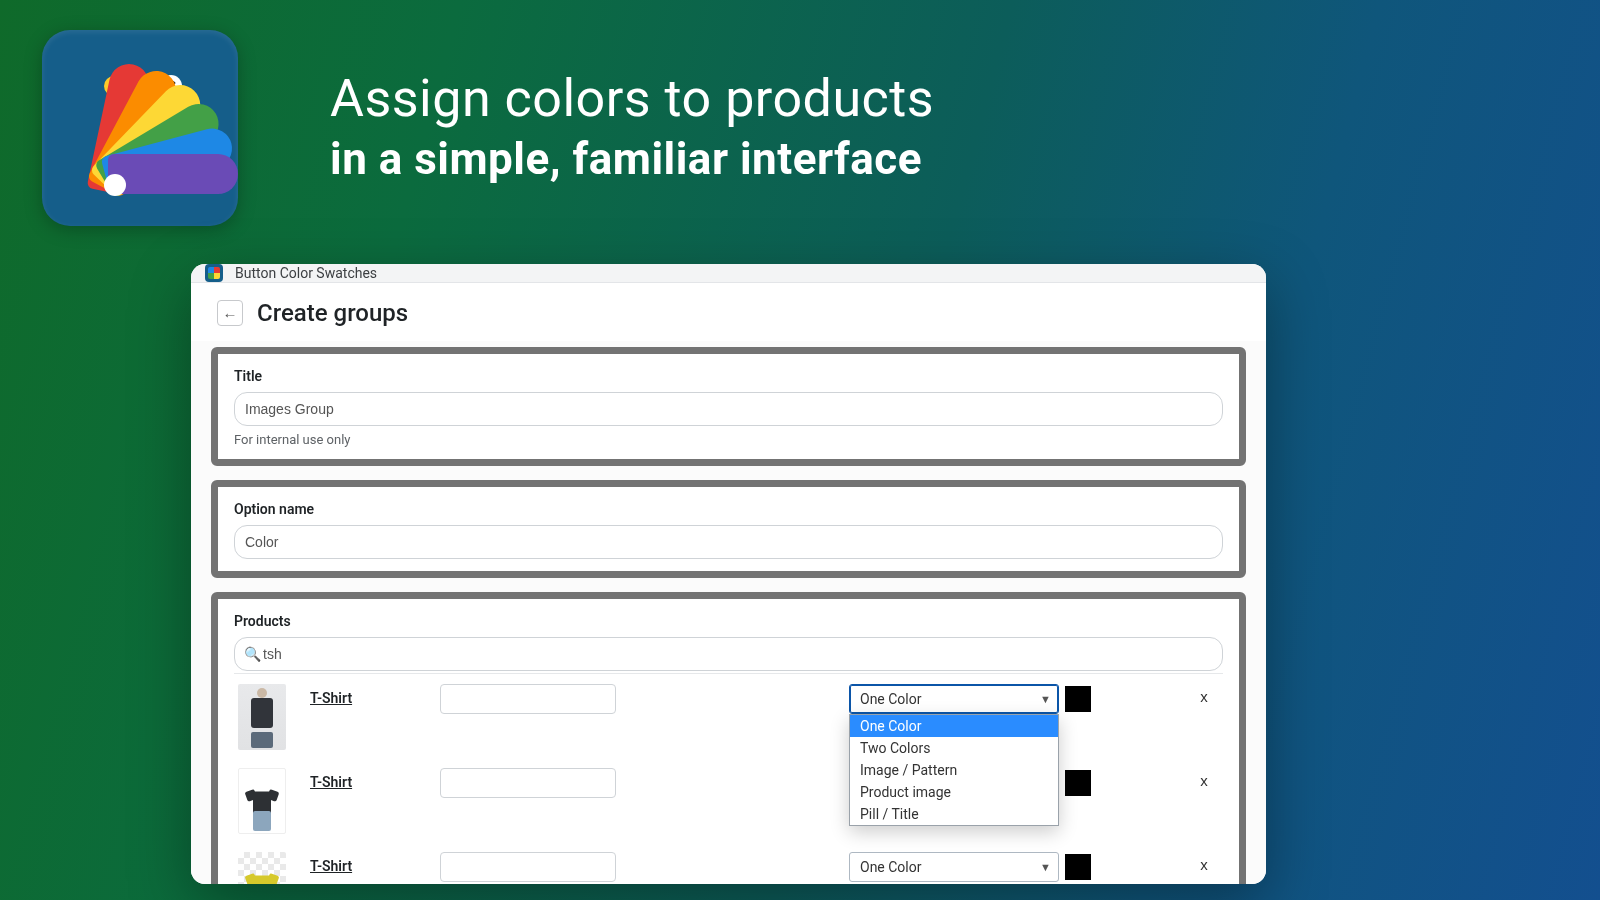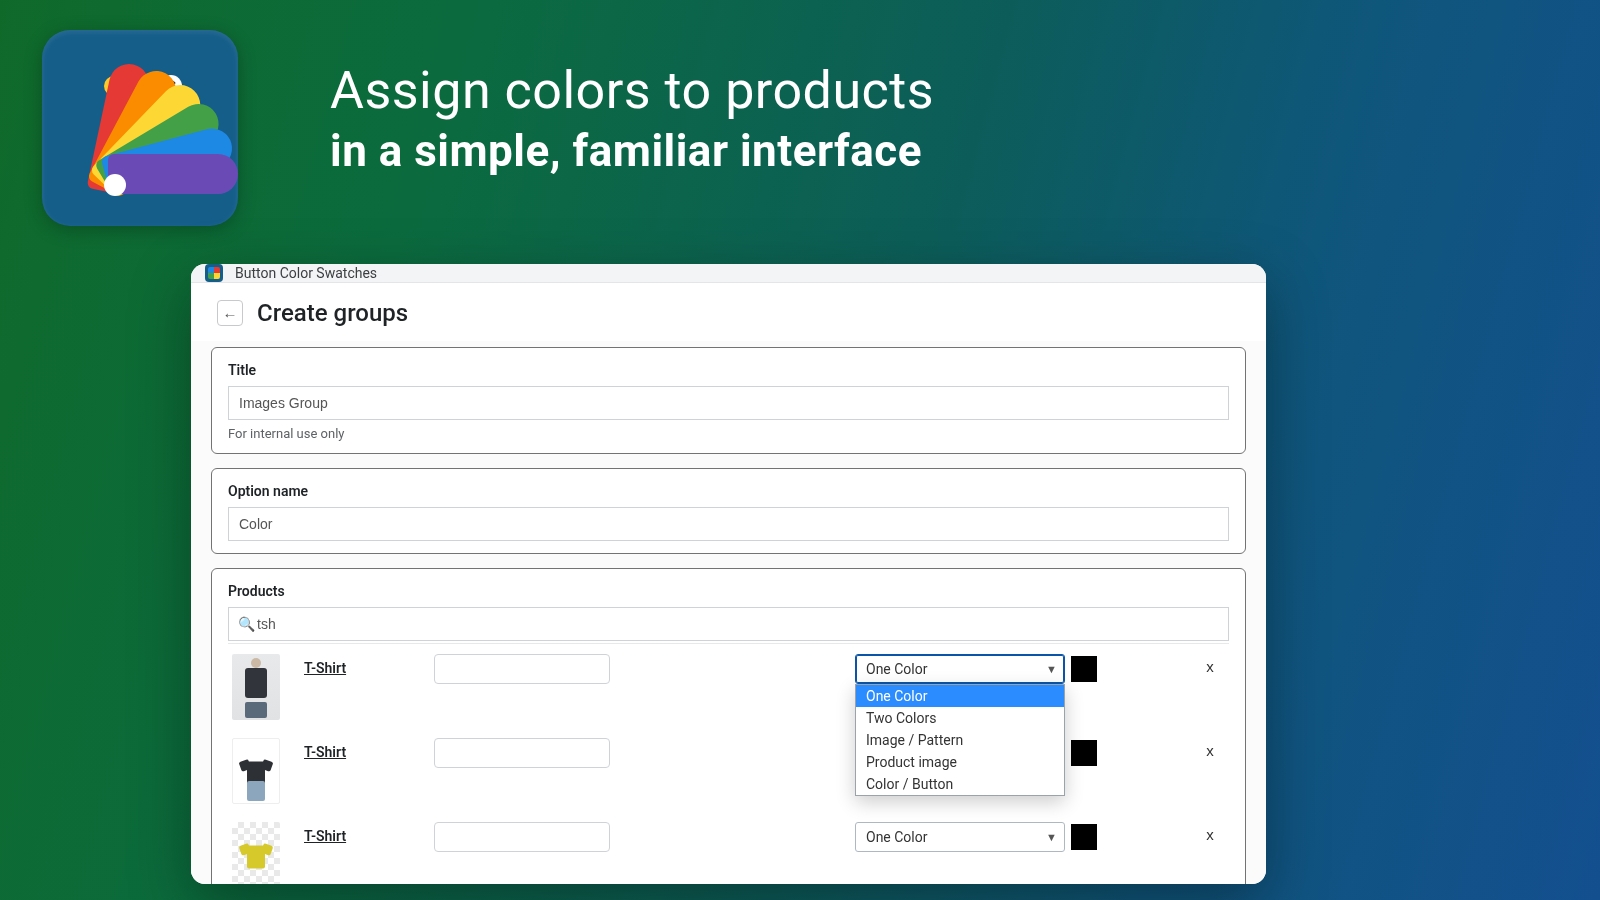--- a/index.html
+++ b/index.html
@@ -33,21 +33,21 @@
   .b-red    { background:#e53935; transform: rotate(-78deg); }
   .b-orange { background:#fb8c00; transform: rotate(-62deg); }
   .b-yellow { background:#fdd835; transform: rotate(-46deg); }
   .b-green  { background:#43a047; transform: rotate(-31deg); }
   .b-blue   { background:#1e88e5; transform: rotate(-15deg); }
   .b-purple { background:#6a4bb6; transform: rotate(0deg); }
   .fan-pin { position:absolute; left:62px; bottom:30px; width:22px; height:22px; background:#fff; border-radius:50%; }
 
   
   .headline {
-    position: absolute; left: 330px; top: 60px; right: 60px;
+    position: absolute; left: 330px; top: 68px; right: 60px;
     color: #fff;
   }
   .headline .l1 { font-size: 52px; font-weight: 400; letter-spacing: .5px; }
   .headline .l2 { font-size: 44px; font-weight: 700; letter-spacing: .5px; margin-top: 4px;}
 
   
   .window {
     position: absolute; left: 191px; top: 264px; width: 1075px; height: 620px;
     background: #fff; border-radius: 14px; overflow: hidden;
     box-shadow: 0 20px 60px rgba(0,0,0,.35);
@@ -76,25 +76,25 @@
   .back-btn {
     width: 26px; height: 26px; border:1px solid #c7c9cc; border-radius:4px;
     display:flex;align-items:center;justify-content:center; color:#555; font-size:15px;
     background:#fff; cursor:pointer;
   }
   .page-header h1 { font-size: 24px; font-weight: 500; color:#1f2326; }
 
   .card {
     margin: 6px 20px 14px; background:#fff; border-radius:6px;
     padding: 14px 16px 12px;
-    border:1px solid #737373;
+    border:7px solid #737373;
   }
   .card .label { font-size: 14px; font-weight: 600; color:#1f2326; margin-bottom:8px; }
   .card input.text {
-    width:100%; height:34px; border:1px solid #cfd3d7; border-radius:0;
+    width:100%; height:34px; border:1px solid #cfd3d7; border-radius:13px;
     padding: 0 10px; font-size:14px; color:#555;
   }
   .card .hint { color:#5e6266; font-size:13px; margin-top:6px; }
 
   .products-card { padding-bottom: 0; }
   .search-wrap { position:relative; margin-bottom:2px;}
   .search-wrap .mag {
     position:absolute; left:10px; top:50%; transform:translateY(-50%);
     color:#8a8f94; font-size:14px; pointer-events:none;
   }
@@ -229,21 +229,21 @@
           <div class="select-wrap">
             <div class="sel focus">
               <span>One Color</span>
               <span class="caret">▼</span>
             </div>
             <div class="dropdown">
               <div class="opt hl">One Color</div>
               <div class="opt">Two Colors</div>
               <div class="opt">Image / Pattern</div>
               <div class="opt">Product image</div>
-              <div class="opt">Color / Button</div>
+              <div class="opt">Pill / Title</div>
             </div>
           </div>
           <div class="swatch"></div>
           <div></div>
           <div class="remove">x</div>
         </div>
 
         <div class="prod-row">
           <div class="thumb white">
             <div class="fig">

